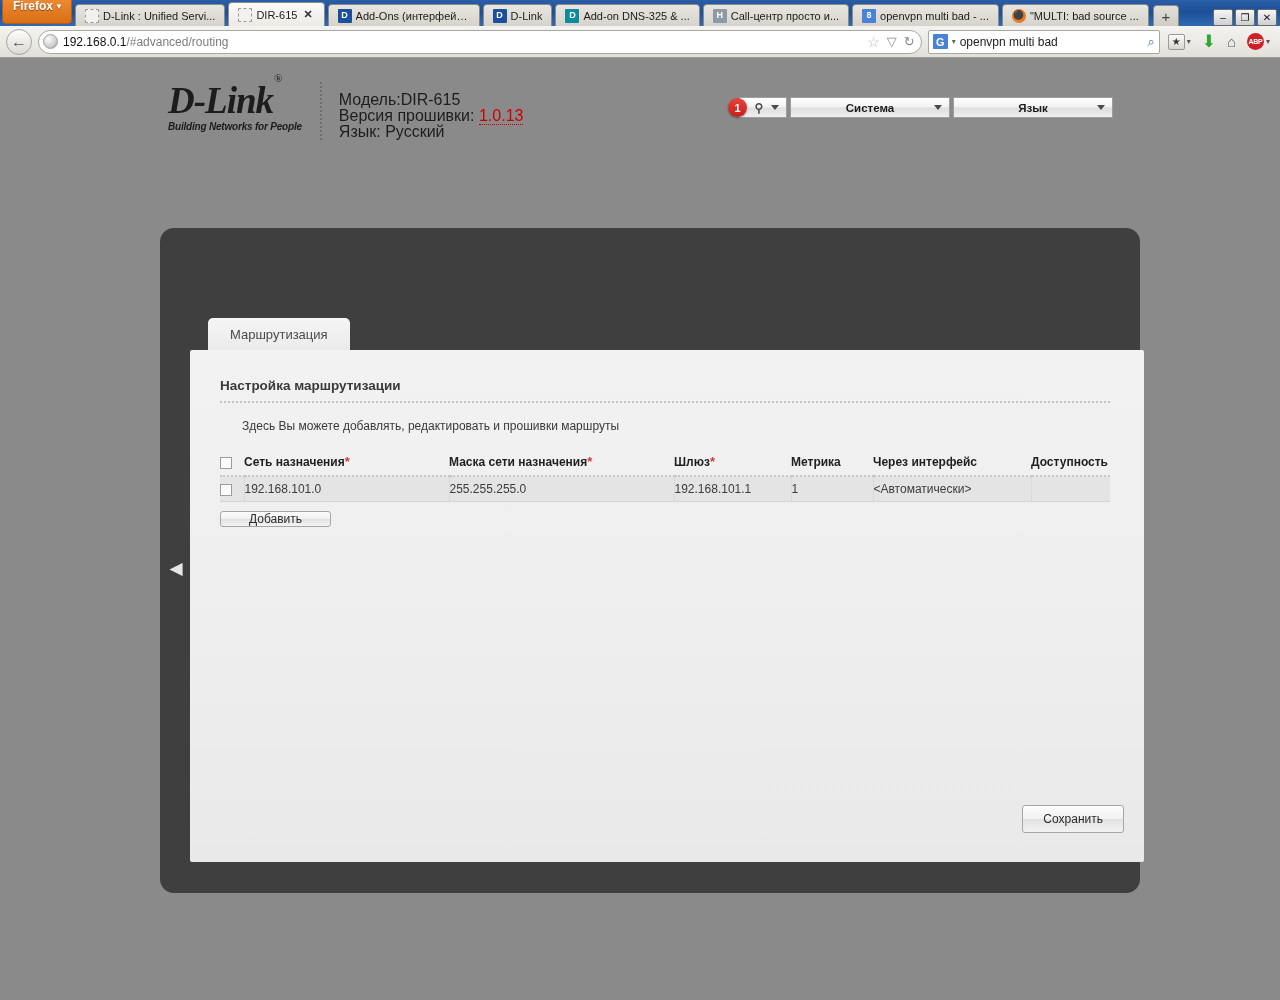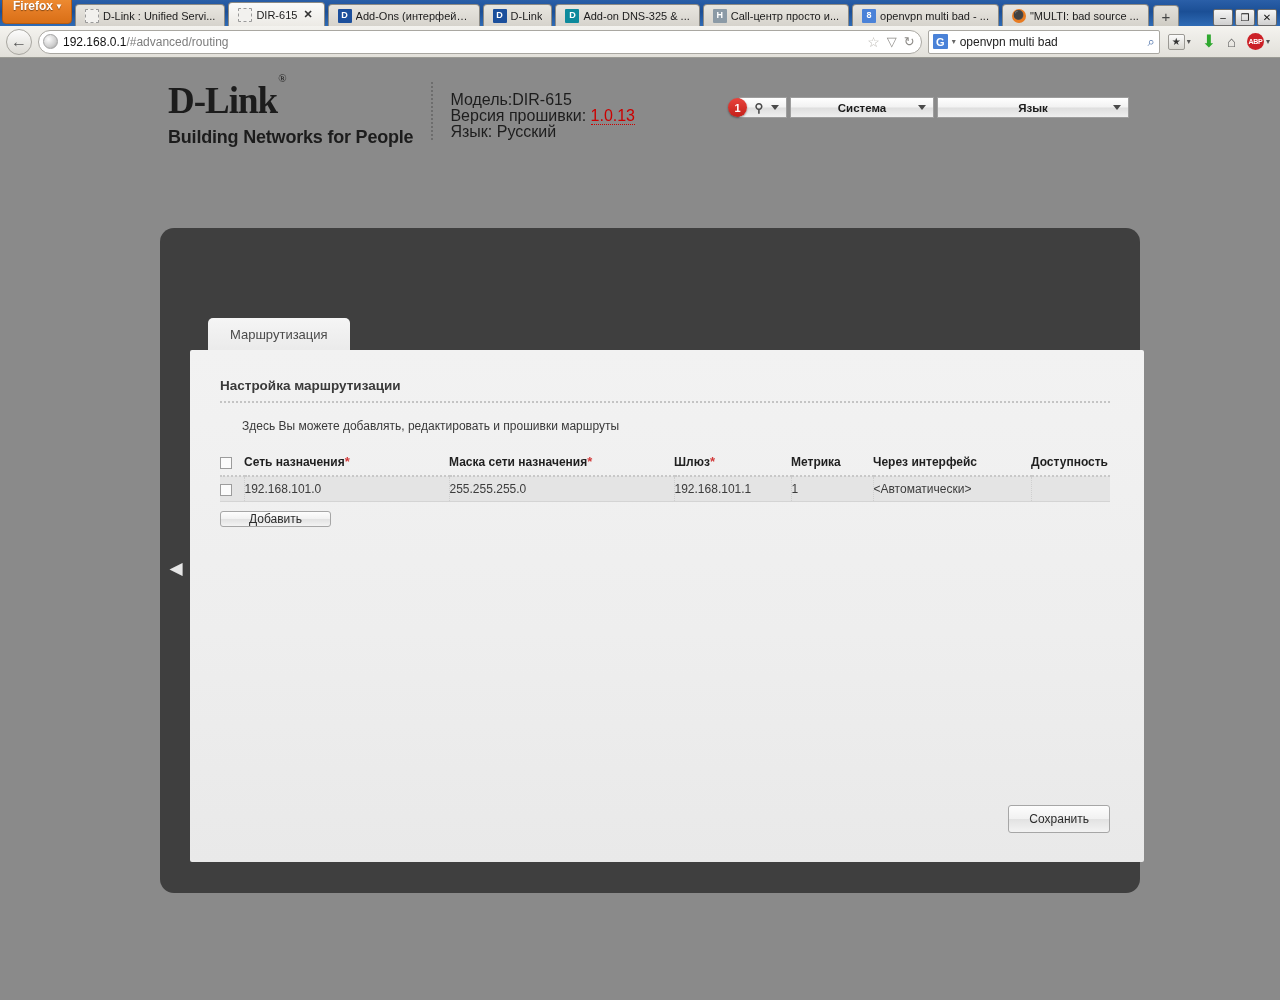--- a/index.html
+++ b/index.html
@@ -130,30 +130,30 @@
          color: #fff; font-size: 7px; font-weight: bold; display:flex;
          align-items:center; justify-content:center; letter-spacing: -.3px; }
 
   
   #page {
     position: absolute; top: 62px; left: 0; width: 1280px; height: 938px;
     background: #8a8a8a;
   }
 
   .router-header { padding: 20px 0 0 168px; display: flex; align-items: flex-start; }
-  .logo-block { flex: 0 0 auto; }
+  .logo-block { flex: 0 0 auto; font-style: italic; }
   .logo-main {
     font-family: "Liberation Serif", serif;
     font-size: 37px; font-weight: bold; color: #1c1c1c;
     letter-spacing: -1px; line-height: 1; position: relative; display:inline-block;
   }
   .logo-main sup { font-size: 11px; position: relative; top: -18px; left: 1px; font-weight: normal;}
   .logo-sub {
-    font-size: 18px; font-weight: bold; color: #1c1c1c;
-    letter-spacing: -0.2px; margin-top: 8px;
+    font-size: 10px; font-weight: bold; color: #1c1c1c;
+    letter-spacing: -0.2px; margin-top: 2px;
   }
   .hdr-info {
     margin-left: 18px; padding-left: 17px;
     border-left: 2px dotted #6d6d6d;
     font-size: 16px; color: #1d1d1d; line-height: 16px; padding-top: 10px;
   }
   .ver-num { color: #cc0000; border-bottom: 1px dotted #cc0000; }
 
   .hdr-controls {
     position: absolute; top: 35px; left: 728px;
@@ -176,22 +176,22 @@
     position: relative;
   }
   .dd + .dd { margin-left: 3px; }
   .dd .arrow {
     position: absolute; right: 7px; width: 0; height: 0;
     border-left: 4px solid transparent; border-right: 4px solid transparent;
     border-top: 5px solid #4a4a4a;
   }
   .dd-notify { width: 48px; }
   .dd-notify .bulb { font-size: 12px; color: #4a4a4a; margin-right: 2px; margin-left: -6px; }
-  .dd-system { width: 144px; text-align: right; }
-  .dd-lang { width: 192px; }
+  .dd-system { width: 160px; text-align: right; }
+  .dd-lang { width: 160px; }
 
   
   .dark-panel {
     position: absolute; left: 160px; top: 166px;
     width: 980px; height: 665px;
     background: #3f3f3f; border-radius: 14px;
   }
   .collapse-arrow {
     position: absolute; left: 5px; top: 325px;
     width: 22px; height: 30px;
@@ -245,21 +245,21 @@
     margin: 0;
   }
   .btn {
     background: linear-gradient(to bottom, #fdfdfd 0%, #f1f1f1 50%, #e2e2e2 51%, #f3f3f3 100%);
     border: 1px solid #a6a6a6; border-radius: 3px;
     font-size: 12px; color: #2c2c2c;
     padding: 7px 20px; cursor: pointer;
     font-family: "Liberation Sans", sans-serif;
   }
   .btn-add { margin-top: 9px; padding: 0 28px; }
-  .btn-save { position: absolute; right: 34px; bottom: 29px; padding: 6px 20px; }
+  .btn-save { position: absolute; right: 20px; bottom: 29px; padding: 6px 20px; }
 </style>
 </head>
 <body>
 
 <div id="browser-chrome">
 
   <div class="tabstrip">
 
     <div class="ff-button">
       <span>Firefox</span>

